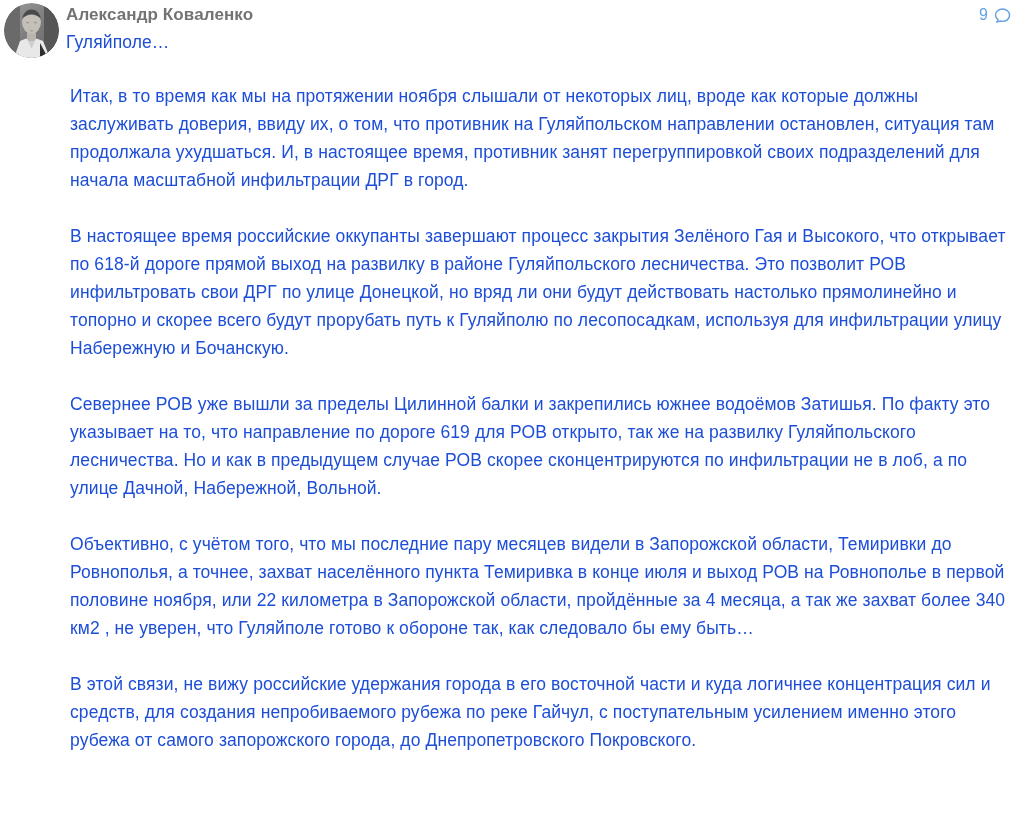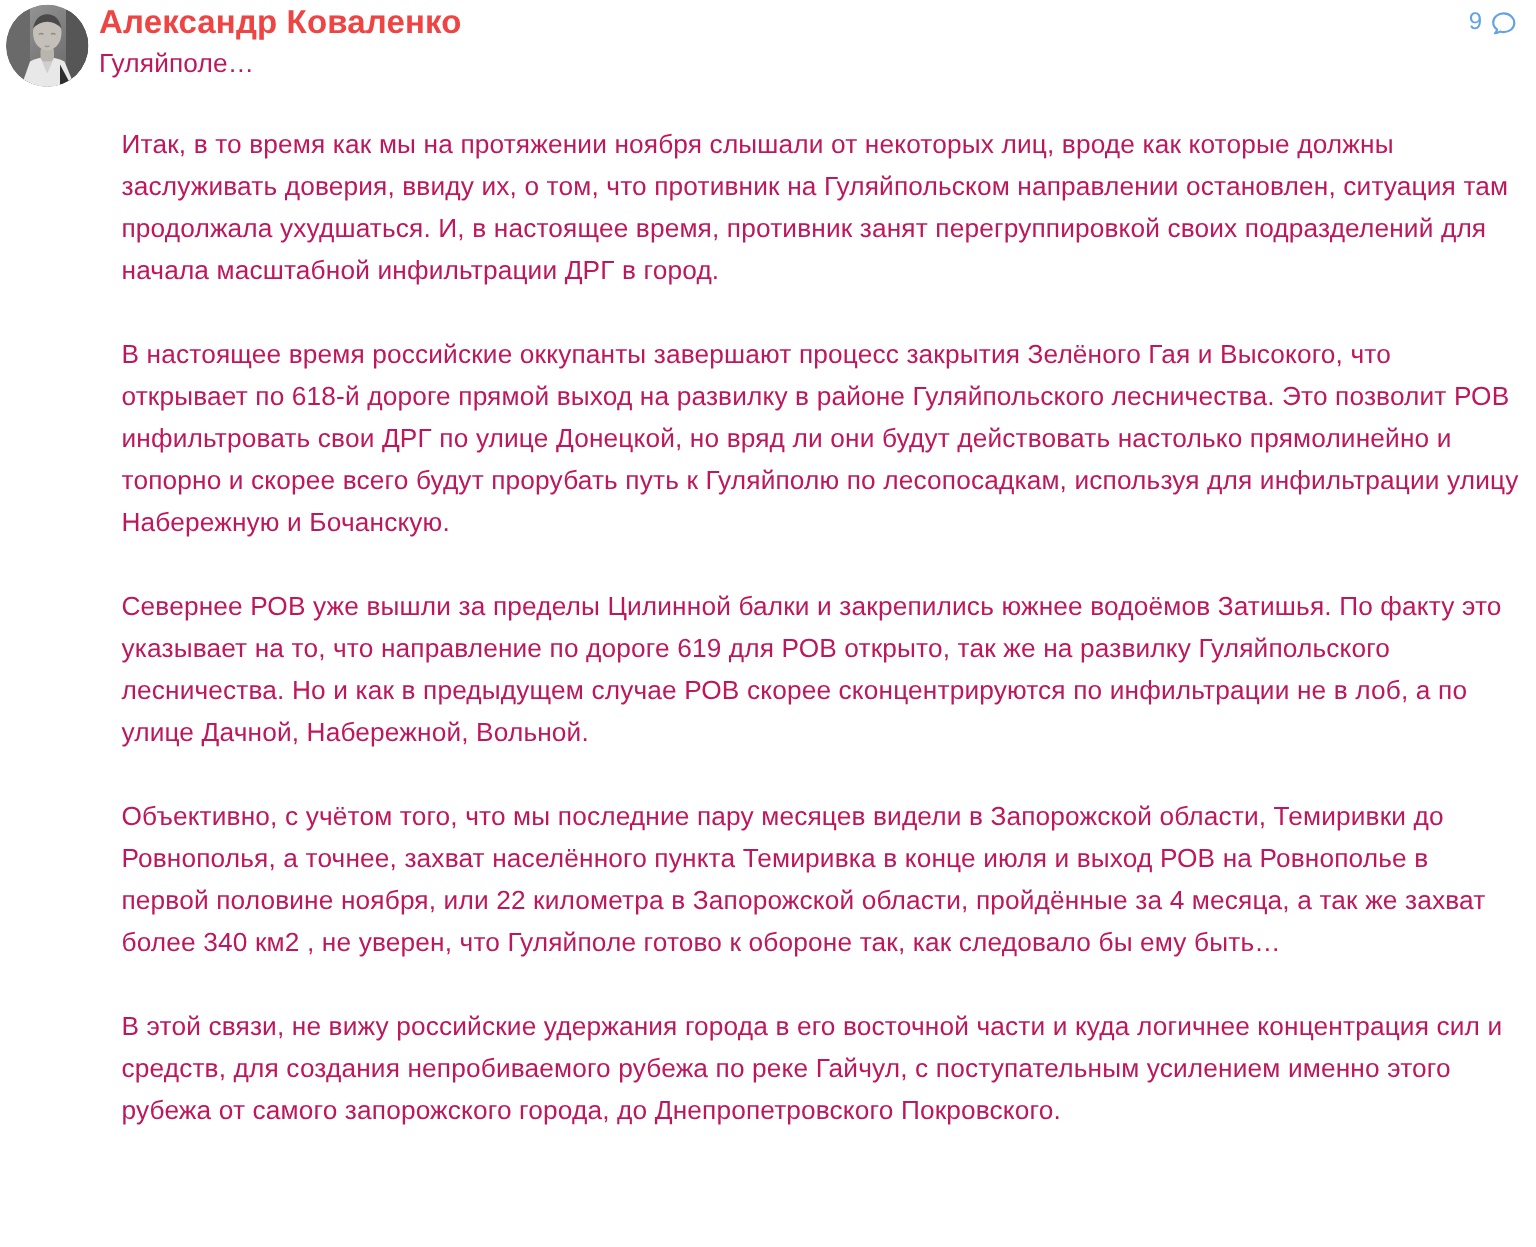--- a/index.html
+++ b/index.html
@@ -37,49 +37,49 @@
     min-width: 0;
     padding-top: 2px;
   }
   .header-row {
     display: flex;
     align-items: flex-start;
     justify-content: space-between;
     height: 24px;
   }
   .author-name {
-    color: #ef4444;
-    font-size: 22px;
+    color: #737373;
+    font-size: 17px;
     font-weight: 700;
     line-height: 22px;
     letter-spacing: 0.1px;
     cursor: pointer;
   }
   .comments-badge {
     display: flex;
     align-items: center;
     gap: 5px;
     color: #63a2e3;
     font-size: 16px;
     line-height: 20px;
     cursor: pointer;
     padding-right: 2px;
   }
   .comments-badge svg {
     display: block;
     margin-top: 2px;
   }
   .message-text {
-    color: #be185d;
+    color: #1d4ed8;
     font-size: 17.5px;
     line-height: 28px;
     letter-spacing: 0.1px;
   }
   .message-text p {
-    margin: 0 0 28px 15px;
+    margin: 0 0 28px 4px;
   }
   .message-text p.intro {
     margin: 0 0 26px 0;
   }
   .message-text p:last-child {
     margin-bottom: 0;
   }
 </style>
 </head>
 <body>

